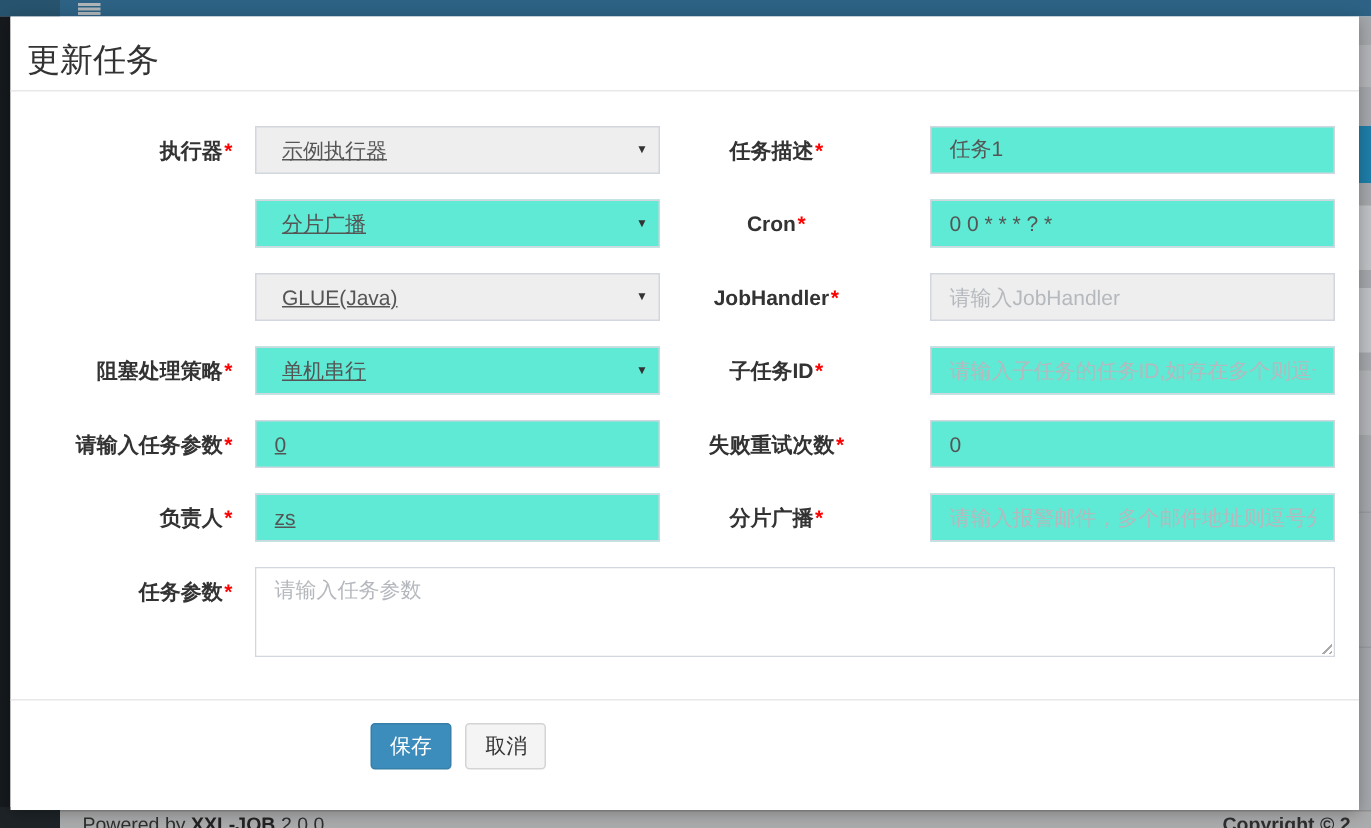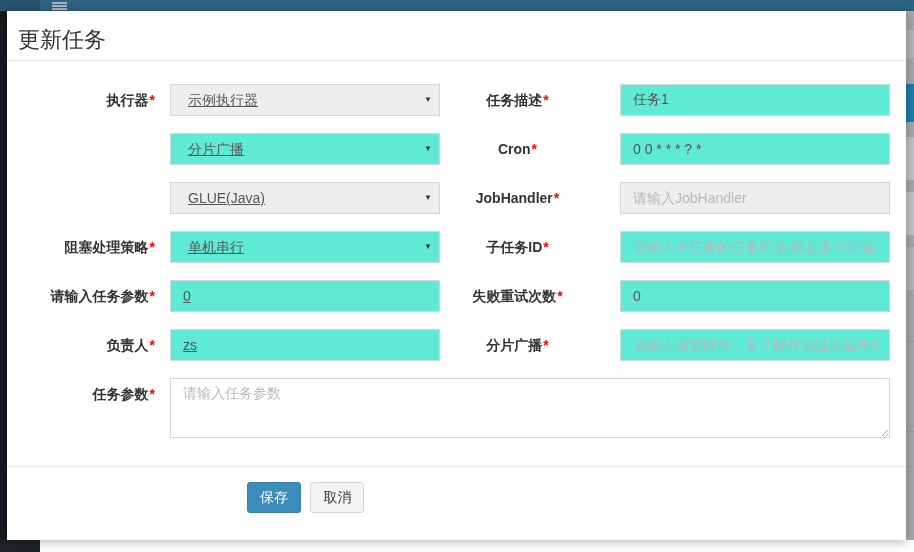--- a/index.html
+++ b/index.html
@@ -76,20 +76,24 @@
   <div class="sidebar-strip"></div>
   <div class="sidebar-bottom"></div>
   <div class="right-strip">
     <div class="blk blk-light1"></div>
     <div class="blk blk-blue"></div>
     <div class="blk blk-light2"></div>
     <div class="blk blk-light3"></div>
     <div class="blk blk-light4"></div>
     <div class="blk blk-seam1"></div>
     <div class="blk blk-seam2"></div>
+  </div>
+  <div class="app-footer">
+    <span class="footer-text footer-left"><span>Powered by</span> <b>XXL-JOB</b> <span>2.0.0</span></span>
+    <span class="footer-text footer-right">Copyright © 2</span>
   </div>
 
   <div class="modal">
     <div class="modal-title">更新任务</div>
     <div class="title-divider"></div>
 
     <div class="frow" style="top:73px">
       <label class="flabel lleft"><span>执行器</span><i class="req">*</i></label>
       <div class="ffield fleft fselect disabled">
         <span>示例执行器</span>

